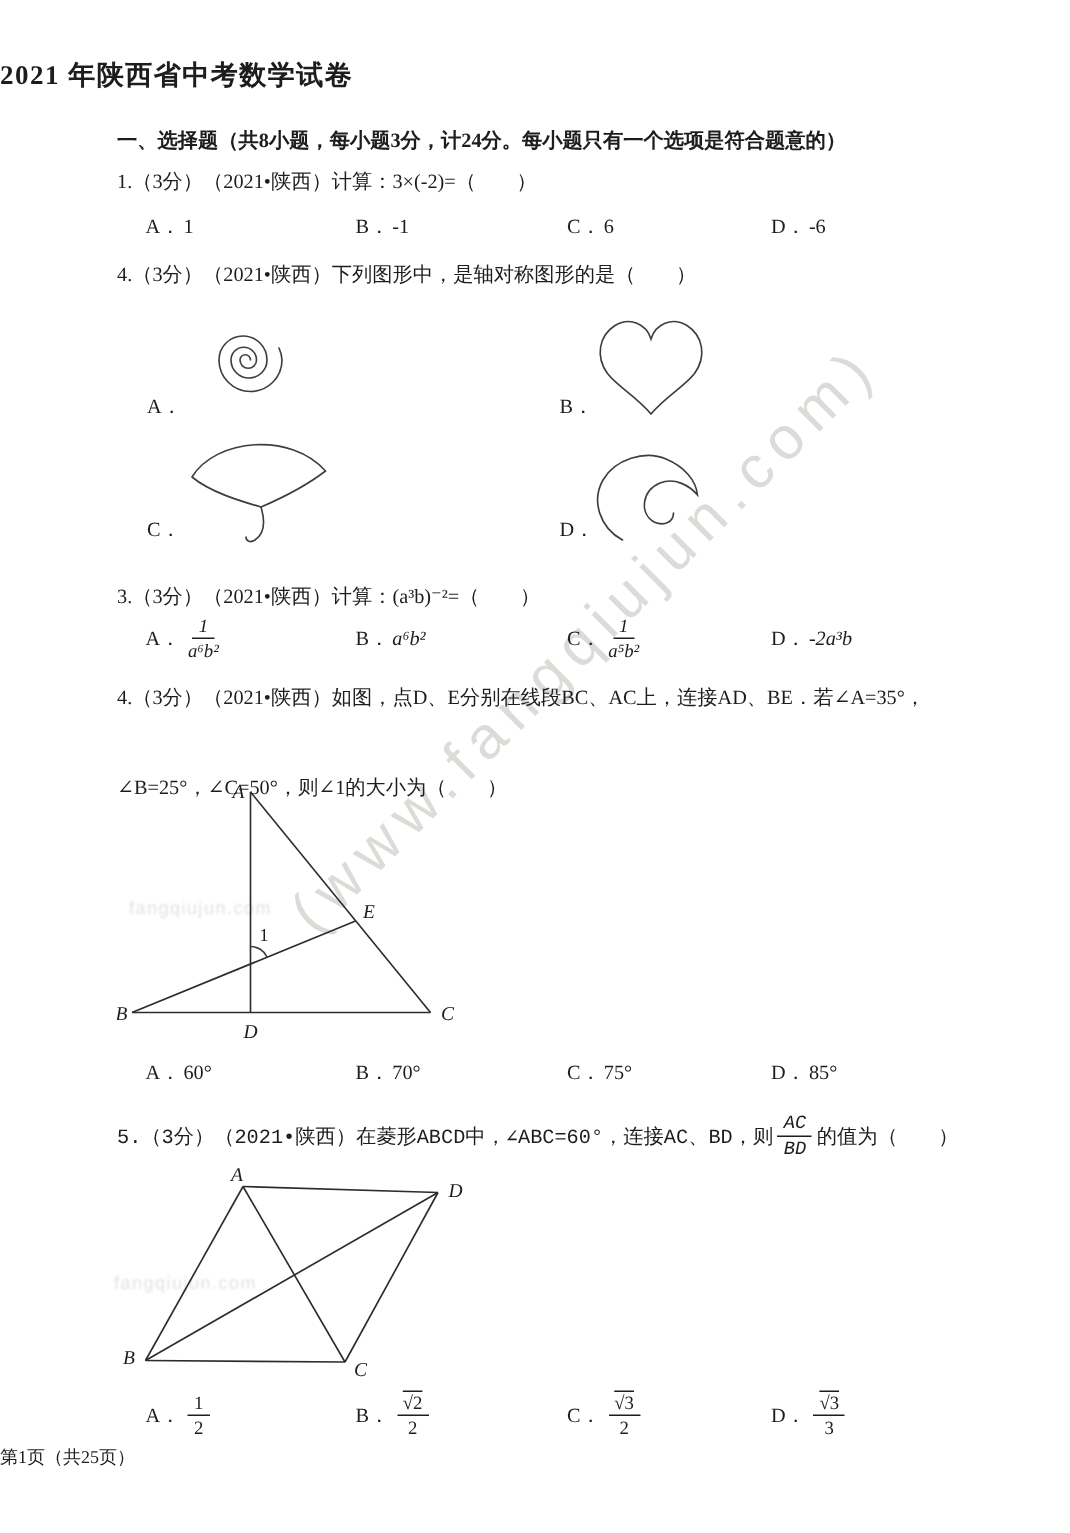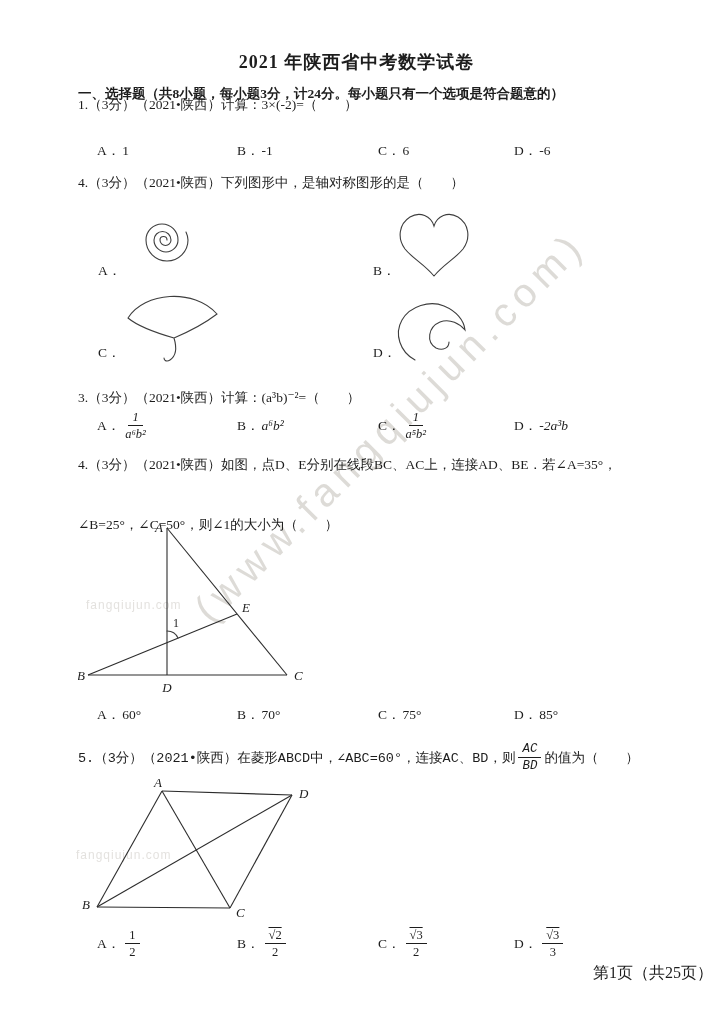--- a/index.html
+++ b/index.html
@@ -1,42 +1,42 @@
 <!DOCTYPE html>
 <html><head>
 <meta charset="utf-8">
 <style>
   html,body{margin:0;padding:0;background:#ffffff;}
   .page{
     position:relative;width:713px;height:1022px;background:#fff;overflow:hidden;
     font-family:"Liberation Serif","DejaVu Serif",serif;color:#1d1d1d;
   }
   .title{
-    position:absolute;top:50px;left:0;width:100%;text-align:center;
+    position:absolute;top:38px;left:0;width:100%;text-align:left;
     font-size:18px;font-weight:bold;letter-spacing:1px;
   }
   .section{
     position:absolute;top:85px;left:78px;font-size:13.5px;font-weight:bold;
     white-space:nowrap;
   }
   .stem{position:absolute;left:78px;font-size:13.5px;white-space:nowrap;}
   .stem5{display:flex;align-items:center;height:44px;}
   .opt{position:absolute;font-size:13.5px;display:flex;align-items:center;white-space:nowrap;}
   .optf{height:44px;}
   .olab{margin-right:2px;}
   .math{font-style:italic;}
   .frac{
     display:inline-flex;flex-direction:column;align-items:center;
     line-height:1.2;font-size:12.5px;margin:0 3px;vertical-align:middle;
   }
   .num{padding:0 4px;border-bottom:1px solid #1d1d1d;}
   .den{padding-top:1px;}
   .ovl{text-decoration:overline;}
   .figlabel{position:absolute;font-size:13.5px;}
-  .footer{position:absolute;top:963px;left:0;width:100%;text-align:right;font-size:16px;}
+  .footer{position:absolute;top:963px;left:0;width:100%;text-align:left;font-size:12px;}
   .watermark{
     position:absolute;left:45px;top:404px;width:690px;text-align:center;
     transform:rotate(-45deg);transform-origin:center;
     font-size:40px;letter-spacing:7px;white-space:nowrap;
     color:rgba(187,184,176,0.50);font-family:"Liberation Sans","DejaVu Sans",sans-serif;
   }
   .wm-faint{
     position:absolute;font-size:12px;letter-spacing:1px;
     color:rgba(192,189,181,0.45);filter:blur(0.6px);
     font-family:"Liberation Sans","DejaVu Sans",sans-serif;
@@ -55,21 +55,21 @@
 
 <div class="page">
 
   <div class="watermark">(www.fangqiujun.com)</div>
   <div class="wm-faint" style="left:86px;top:598px;">fangqiujun.com</div>
   <div class="wm-faint" style="left:76px;top:848px;">fangqiujun.com</div>
 
   <div class="title">2021 年陕西省中考数学试卷</div>
   <div class="section">一、选择题（共8小题，每小题3分，计24分。每小题只有一个选项是符合题意的）</div>
 
-  <div class="stem" style="top:96px;">1.（3分）（2021•陕西）计算：3×(-2)=（　　）</div>
+  <div class="stem" style="top:112px;">1.（3分）（2021•陕西）计算：3×(-2)=（　　）</div>
   <div class="opt" style="left:97px;top:142px;">
     <span class="olab">A．</span>
     <span>1</span>
   </div>
   <div class="opt" style="left:237px;top:142px;">
     <span class="olab">B．</span>
     <span>-1</span>
   </div>
   <div class="opt" style="left:378px;top:142px;">
     <span class="olab">C．</span>

